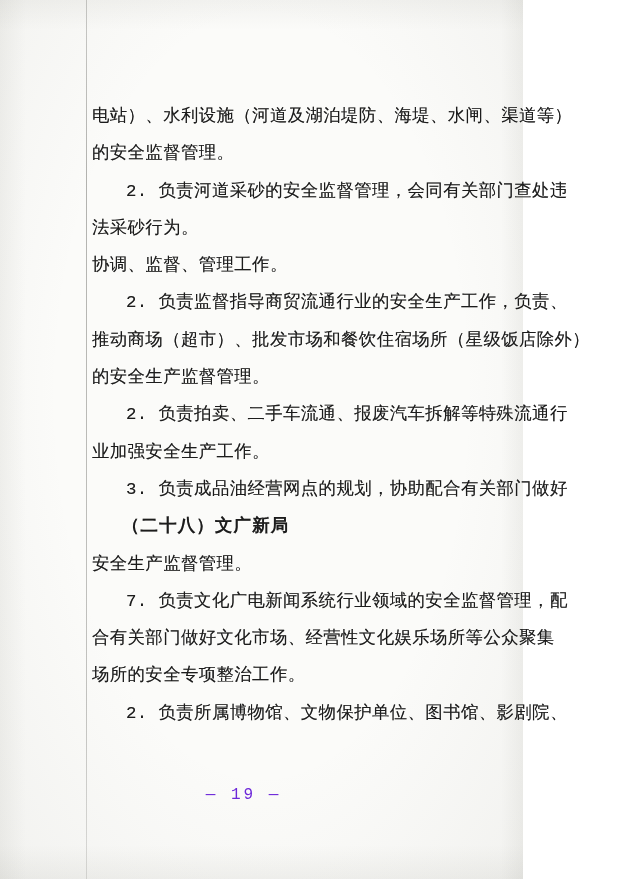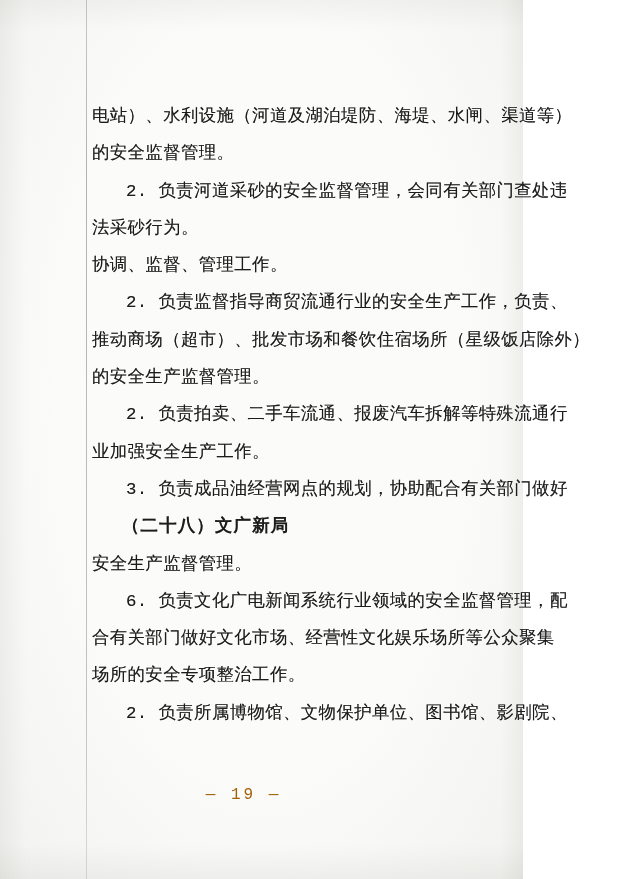--- a/index.html
+++ b/index.html
@@ -67,21 +67,21 @@
     position: absolute;
     left: 0;
     right: 0;
     top: 786px;
     text-align: center;
   }
   .page-no {
     display: inline-block;
     font-size: 16px;
     letter-spacing: 3px;
-    color: #a16207;
+    color: #6d28d9;
     padding-right: 36px;
   }
 </style>
 </head>
 <body>
 
 <div class="page">
   <div class="edge-left"></div>
 
   <div class="content">
@@ -91,21 +91,21 @@
     <div class="line">法采砂行为。</div>
     <div class="line">协调、监督、管理工作。</div>
     <div class="line indent">2. 负责监督指导商贸流通行业的安全生产工作，负责、</div>
     <div class="line">推动商场（超市）、批发市场和餐饮住宿场所（星级饭店除外）</div>
     <div class="line">的安全生产监督管理。</div>
     <div class="line indent">2. 负责拍卖、二手车流通、报废汽车拆解等特殊流通行</div>
     <div class="line">业加强安全生产工作。</div>
     <div class="line indent">3. 负责成品油经营网点的规划，协助配合有关部门做好</div>
     <div class="line bold">（二十八）文广新局</div>
     <div class="line">安全生产监督管理。</div>
-    <div class="line indent">6. 负责文化广电新闻系统行业领域的安全监督管理，配</div>
+    <div class="line indent">7. 负责文化广电新闻系统行业领域的安全监督管理，配</div>
     <div class="line">合有关部门做好文化市场、经营性文化娱乐场所等公众聚集</div>
     <div class="line">场所的安全专项整治工作。</div>
     <div class="line indent">2. 负责所属博物馆、文物保护单位、图书馆、影剧院、</div>
 
   </div>
 
   <div class="footer">
     <span class="page-no">— 19 —</span>
   </div>
 </div>

